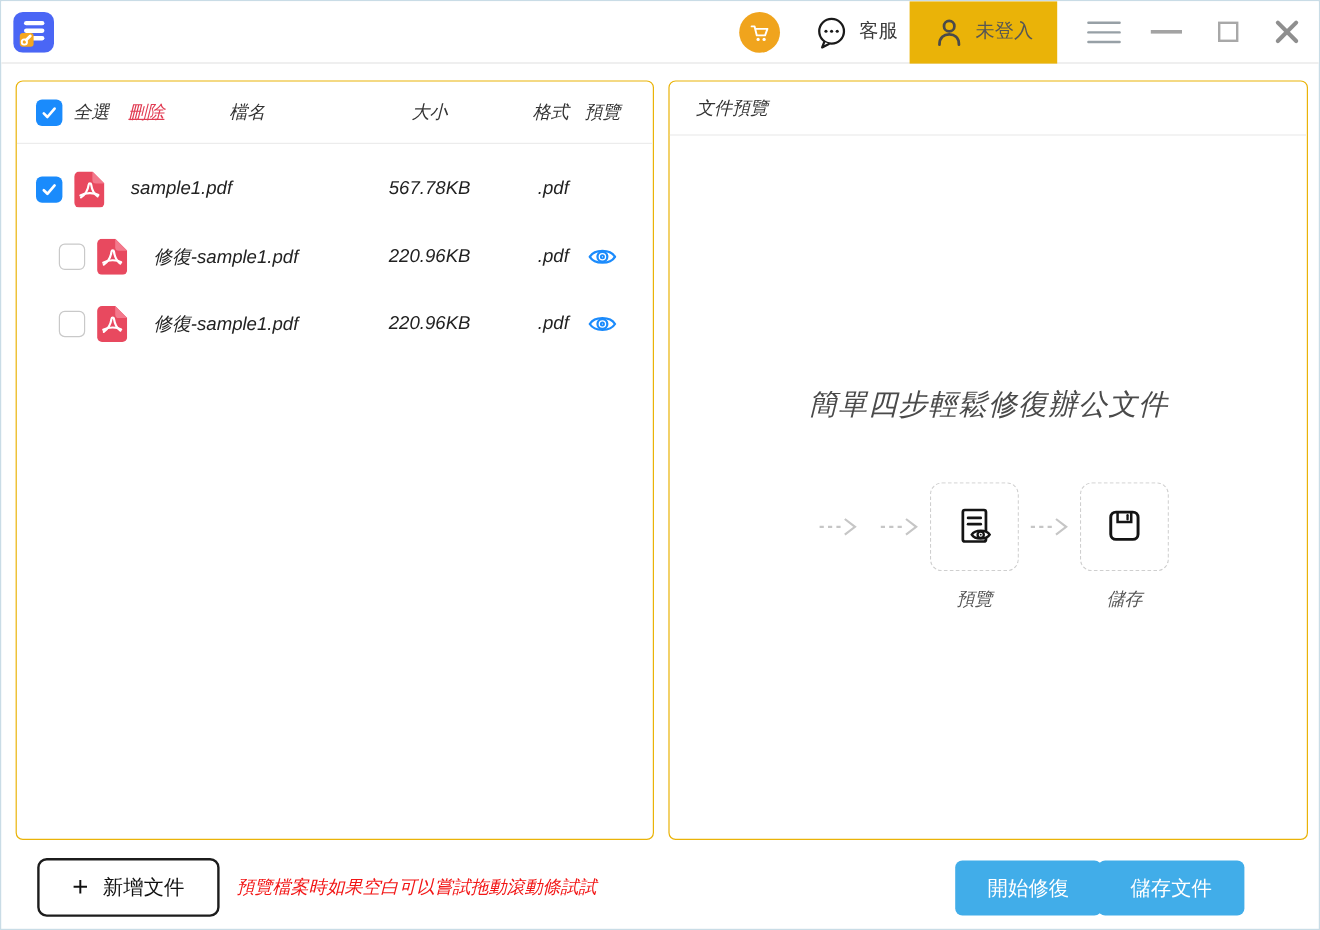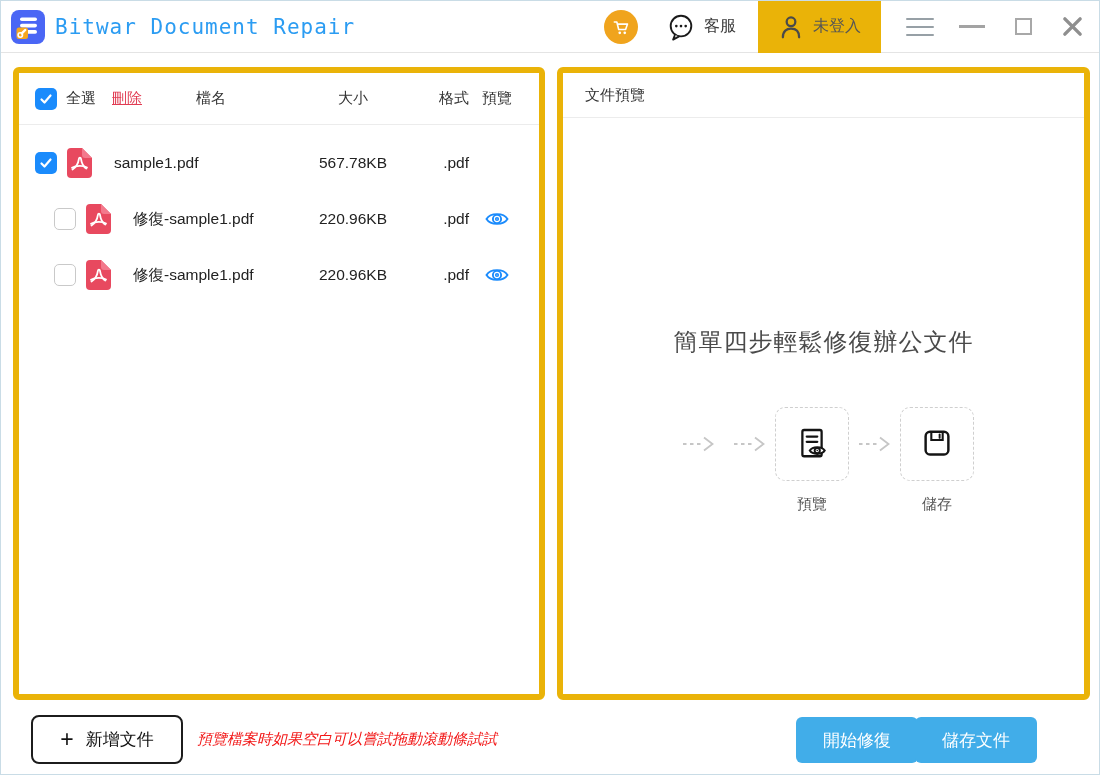--- a/index.html
+++ b/index.html
@@ -11,35 +11,35 @@
   }
   
   .titlebar{position:absolute;top:0;left:0;width:1098px;height:52px;background:#fff;
     border-bottom:1px solid #e4e4e4;display:flex;align-items:center;}
   .logo{width:34px;height:34px;margin-left:10px;flex:0 0 auto;}
   .app-title{margin-left:10px;font-family:"DejaVu Sans Mono","Liberation Mono",monospace;
     font-size:21px;color:#2b9cf2;letter-spacing:1px;white-space:nowrap;}
   .tb-spacer{flex:1;}
   .cart-btn{width:34px;height:34px;border-radius:50%;background:#f0a41d;display:flex;
     align-items:center;justify-content:center;margin-right:28px;cursor:pointer;}
-  .chat{display:flex;align-items:center;gap:8px;margin-right:22px;cursor:pointer;}
+  .chat{display:flex;align-items:center;gap:8px;margin-right:10px;cursor:pointer;}
   .tb-label{font-size:16px;color:#3a3a3a;}
   .login{height:52px;background:#eab308;display:flex;align-items:center;gap:9px;
     padding:0 20px;cursor:pointer;}
   .login .tb-label{color:#555;}
   .hamburger{width:28px;display:flex;flex-direction:column;gap:6px;margin:0 25px;cursor:pointer;}
   .hamburger span{display:block;height:2px;background:#97a0a6;border-radius:1px;}
   .win-btn{display:flex;align-items:center;justify-content:center;cursor:pointer;}
   .min-btn{width:26px;margin-right:30px;}
   .min-btn i{display:block;width:26px;height:3px;background:#a3a3a3;}
   .max-btn{margin-right:30px;}
   .max-btn i{display:block;width:17px;height:17px;border:2px solid #a8a8a8;}
   .close-btn{margin-right:16px;}
   
-  .panel{position:absolute;background:#fff;border:6px solid #eab308;border-radius:6px;overflow:hidden;}
+  .panel{position:absolute;background:#fff;border:1px solid #eab308;border-radius:6px;overflow:hidden;font-style:italic;}
   .file-panel{left:12px;top:66px;width:532px;height:633px;}
   .preview-panel{left:556px;top:66px;width:533px;height:633px;}
   .list-header{height:52px;display:flex;align-items:center;border-bottom:1px solid #ececec;
     padding:0 14px 0 16px;font-size:15px;color:#333;}
   .checkbox{width:22px;height:22px;border-radius:5px;flex:0 0 auto;cursor:pointer;
     display:flex;align-items:center;justify-content:center;}
   .checkbox.checked{background:#1a8bfc;}
   .checkbox.unchecked{background:#fff;border:1.5px solid #c9c9c9;}
   .select-all-label{margin-left:9px;}
   .delete-link{margin-left:16px;color:#e13c53;text-decoration:underline;cursor:pointer;}
@@ -88,21 +88,20 @@
     <svg width="34" height="34" viewBox="0 0 34 34">
       <rect x="0" y="0" width="34" height="34" rx="8" fill="#4a66f5"></rect>
       <rect x="9" y="7.5" width="17" height="3.6" rx="1.8" fill="#fff"></rect>
       <rect x="9" y="13.8" width="17" height="3.6" rx="1.8" fill="#fff"></rect>
       <rect x="14" y="20.1" width="12" height="3.6" rx="1.8" fill="#fff"></rect>
       <rect x="5.5" y="17.5" width="11.5" height="11.5" rx="2.5" fill="#f5a71f"></rect>
       <circle cx="9.3" cy="25" r="2.2" fill="none" stroke="#fff" stroke-width="1.6"></circle>
       <line x1="10.8" y1="23.4" x2="14.2" y2="20" stroke="#fff" stroke-width="2.4" stroke-linecap="round"></line>
     </svg>
   </span>
-  <span class="app-title">Bitwar Document Repair</span>
   <span class="tb-spacer"></span>
 
   <span class="cart-btn">
     <svg width="20" height="20" viewBox="0 0 24 24">
       <path d="M4 6 h3 l2.2 9 h8.3 l2.3 -6.5 h-11.5" fill="none" stroke="#fff" stroke-width="1.9" stroke-linecap="round" stroke-linejoin="round"></path>
       <circle cx="10.5" cy="19" r="1.6" fill="#fff"></circle>
       <circle cx="16.5" cy="19" r="1.6" fill="#fff"></circle>
     </svg>
   </span>
 

